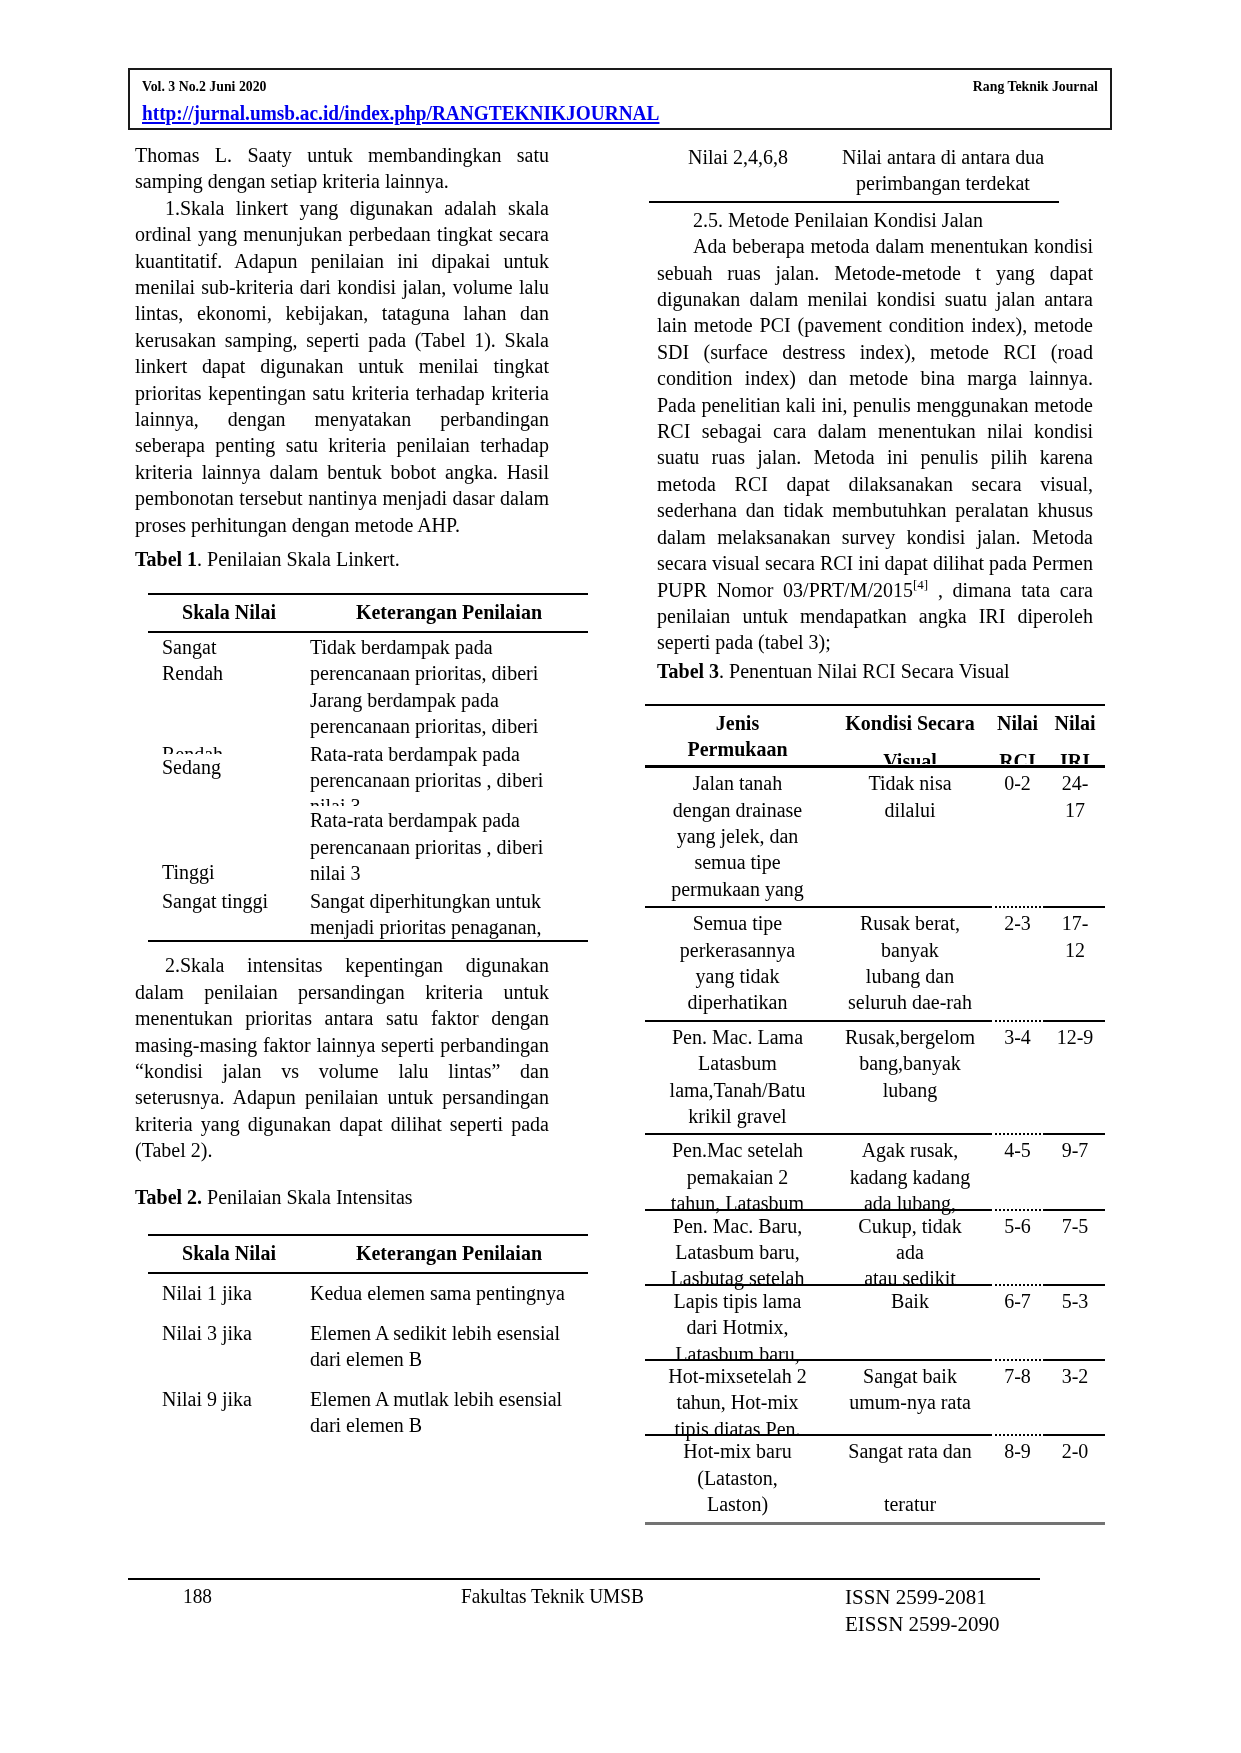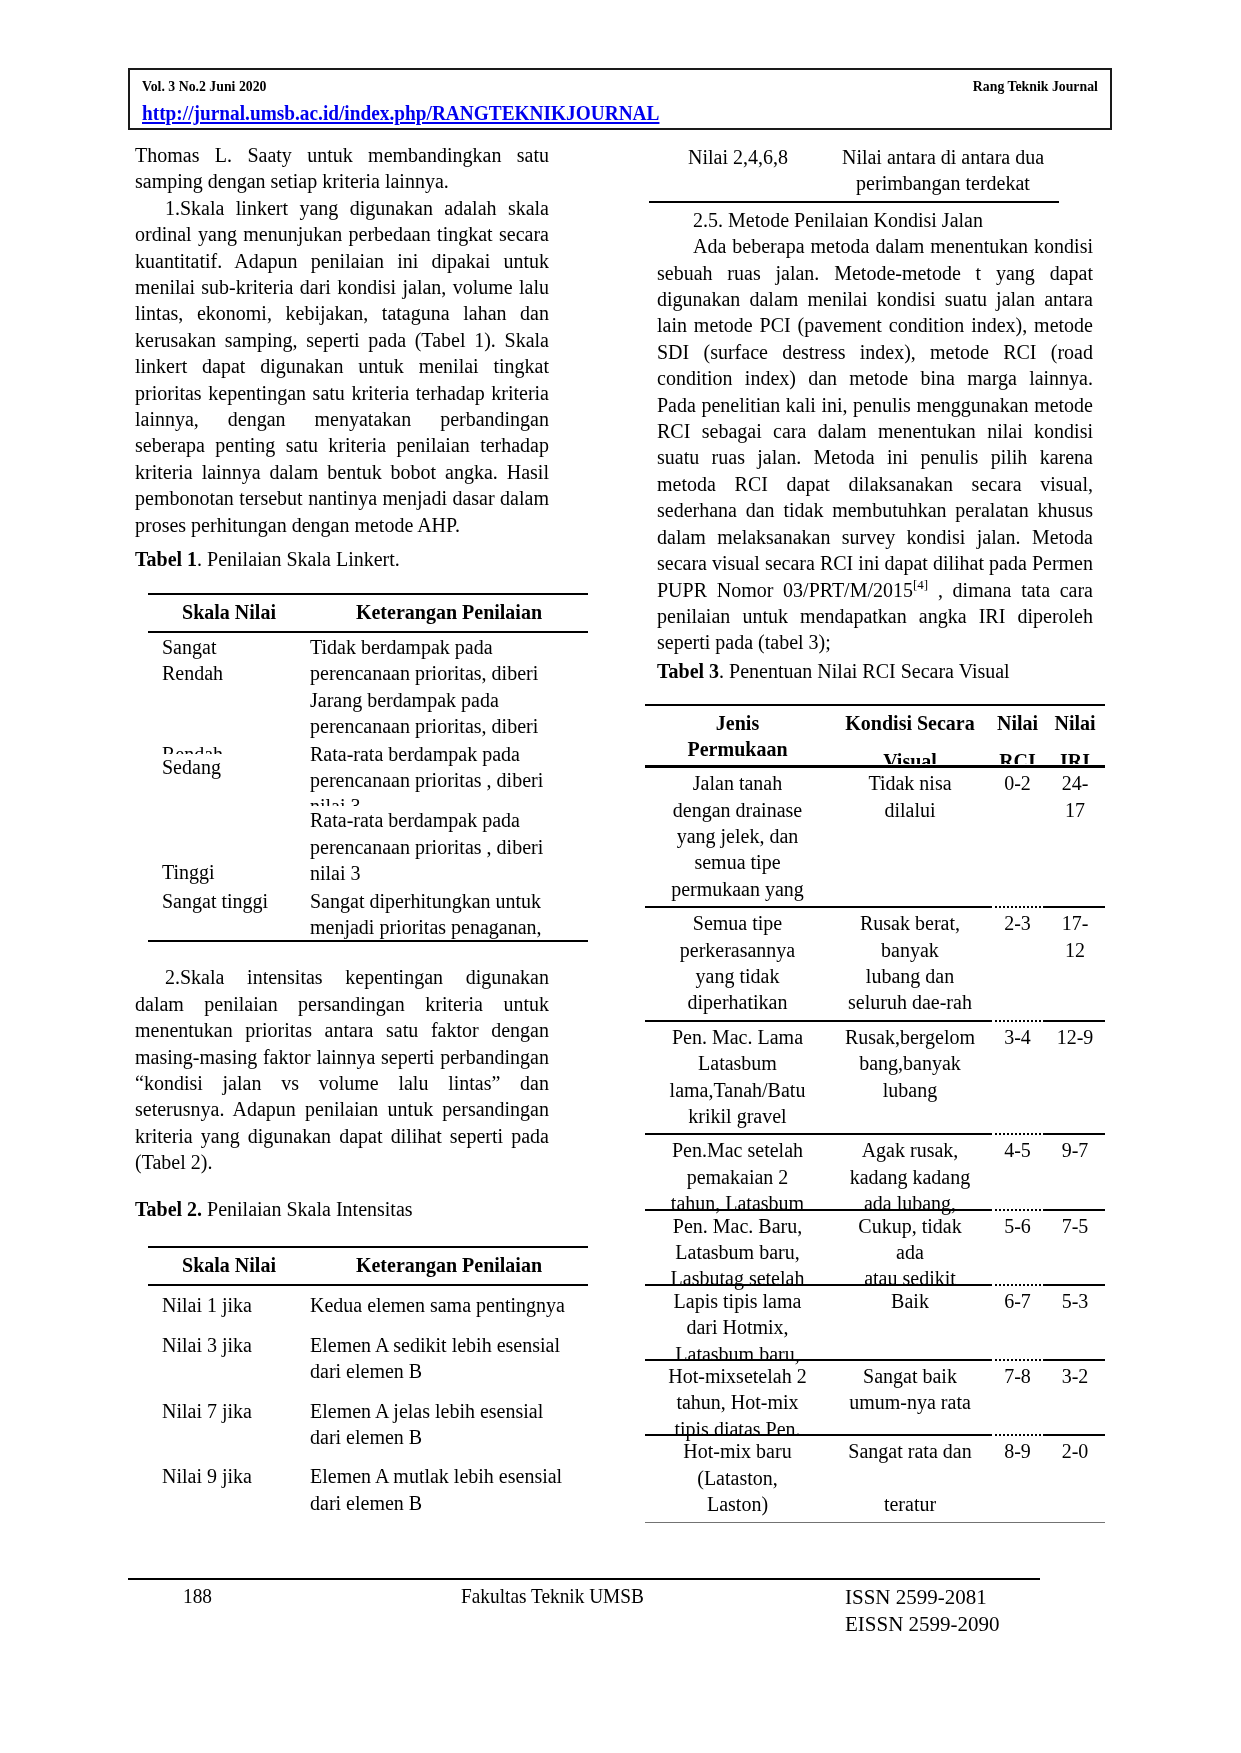--- a/index.html
+++ b/index.html
@@ -46,21 +46,21 @@
   .t2 td{vertical-align:top;text-align:left;white-space:pre-line;padding:6px 0 7px 0;}
   .t2 td.skala{width:162px;padding-left:14px;box-sizing:border-box;}
 
   
   .t2mini{width:410px;margin-left:-8px;border-bottom:2px solid #000;}
   .t2mini td{vertical-align:top;text-align:center;white-space:pre-line;padding:2px 0 4px 0;}
   .t2mini td.skala{width:178px;}
 
   
   .t3{margin-left:-12px;margin-top:8px;width:460px;table-layout:fixed;
-      border-top:2px solid #000;border-bottom:1px solid #737373;}
+      border-top:2px solid #000;border-bottom:3px solid #737373;}
   .t3 col.c1{width:185px;} .t3 col.c2{width:160px;}
   .t3 col.c3{width:55px;}  .t3 col.c4{width:60px;}
   .t3 th{font-weight:bold;text-align:center;vertical-align:top;height:60px;
          overflow:hidden;border-bottom:3px solid #000;padding-top:4px;box-sizing:border-box;}
   .t3 th .l1{display:block;line-height:26px;}
   .t3 th .l2{display:block;line-height:26px;height:16px;overflow:hidden;margin-top:12px;}
   .t3 th.first .l2{height:auto;overflow:visible;margin-top:0;}
   .t3 td{text-align:center;vertical-align:top;white-space:pre-line;
          padding:2px 0 4px 0;border-bottom:2px solid #000;}
   .t3 td:nth-child(3){border-bottom:2px dotted #000;}
@@ -125,44 +125,39 @@
 nilai 3</span></td>
           </tr>
           <tr>
             <td class="skala"><span>Sangat tinggi</span></td>
             <td class="ket"><span>Sangat diperhitungkan untuk
 menjadi prioritas penaganan,</span></td>
           </tr>
         </tbody>
     </table>
 
-    <p class="body ind30" style="margin-top:22px;">2.Skala intensitas kepentingan digunakan dalam penilaian persandingan kriteria untuk menentukan prioritas antara satu faktor dengan masing-masing faktor lainnya seperti perbandingan “kondisi jalan vs volume lalu lintas” dan seterusnya. Adapun penilaian untuk persandingan kriteria yang digunakan dapat dilihat seperti pada (Tabel 2).</p>
+    <p class="body ind30" style="margin-top:10px;">2.Skala intensitas kepentingan digunakan dalam penilaian persandingan kriteria untuk menentukan prioritas antara satu faktor dengan masing-masing faktor lainnya seperti perbandingan “kondisi jalan vs volume lalu lintas” dan seterusnya. Adapun penilaian untuk persandingan kriteria yang digunakan dapat dilihat seperti pada (Tabel 2).</p>
 
     <p class="caption" style="margin-top:20px;"><span class="b">Tabel 2.</span><span>  Penilaian Skala Intensitas</span></p>
 
     <table class="t2">
       <thead>
           <tr id="t2-head">
             <th>Skala Nilai</th>
             <th>Keterangan Penilaian</th>
           </tr>
         </thead>
       <tbody id="t2-body">
           <tr>
             <td class="skala">Nilai 1 jika</td>
             <td class="ket">Kedua elemen sama pentingnya</td>
           </tr>
           <tr>
             <td class="skala">Nilai 3 jika</td>
             <td class="ket">Elemen A sedikit lebih esensial
-dari elemen B</td>
-          </tr>
-          <tr>
-            <td class="skala">Nilai 7 jika</td>
-            <td class="ket">Elemen A jelas lebih esensial
 dari elemen B</td>
           </tr>
           <tr>
             <td class="skala">Nilai 9 jika</td>
             <td class="ket">Elemen A mutlak lebih esensial
 dari elemen B</td>
           </tr>
         </tbody>
     </table>
   </div>

